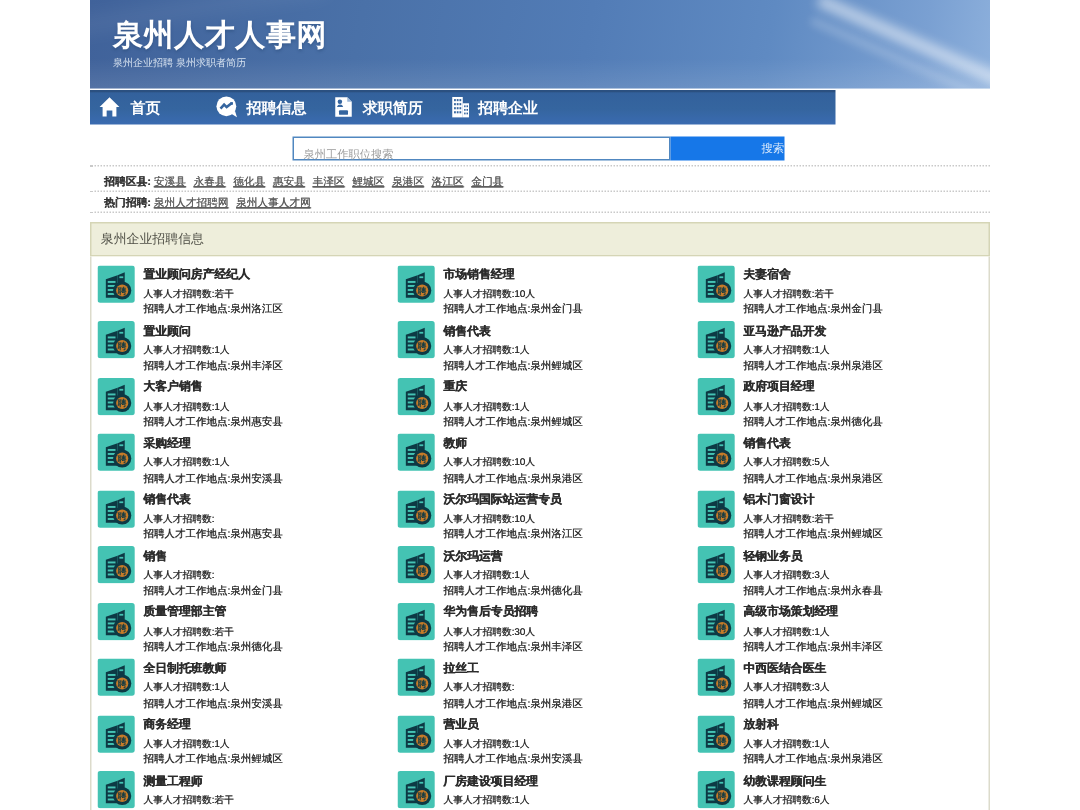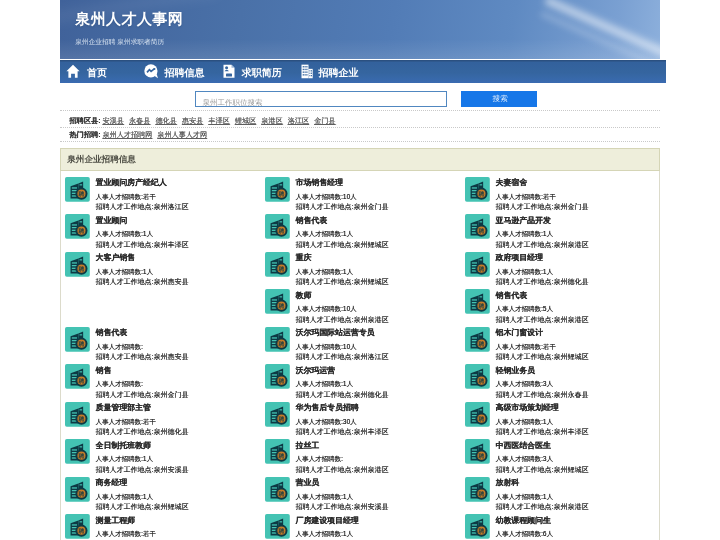--- a/index.html
+++ b/index.html
@@ -8,48 +8,48 @@
 
 
 #sky { position:absolute; left:60px; top:0; width:599.5px; height:58.5px; overflow:hidden;
   background:linear-gradient(100deg,#40629a 0%,#4a71a8 30%,#527cb6 55%,#5f8ac2 75%,#7aa0d2 92%,#8db0dc 100%); }
 .streak { position:absolute; background:linear-gradient(180deg,rgba(255,255,255,0),rgba(255,255,255,0.8),rgba(255,255,255,0)); filter:blur(3px); }
 #st1 { left:486px; top:-6px; width:155px; height:12px; transform:rotate(24deg); transform-origin:left center; opacity:.95; filter:blur(3.5px); }
 #st2 { left:481px; top:10px; width:150px; height:7px; transform:rotate(24deg); transform-origin:left center; opacity:.4; }
 #st3 { left:-40px; top:0px; width:200px; height:14px; transform:rotate(-9deg); opacity:.12; filter:blur(6px); }
 #hz { position:absolute; left:0; bottom:0; width:100%; height:20px;
   background:linear-gradient(180deg,rgba(255,255,255,0),rgba(255,255,255,0.1)); }
-#t1 { position:absolute; left:15.3px; top:10.3px; font-size:15px; font-weight:bold; color:#fff;
+#t1 { position:absolute; left:15.3px; top:10.3px; font-size:20px; font-weight:bold; color:#fff;
   letter-spacing:0.4px; text-shadow:0 1px 2px rgba(30,60,100,.35); }
 #t2 { position:absolute; left:15.3px; top:37.8px; font-size:6.7px; color:rgba(235,242,250,.88); }
 
 
-#nav { position:absolute; left:60px; top:60.2px; width:606px; height:22.8px;
+#nav { position:absolute; left:60px; top:60.2px; width:497px; height:22.8px;
   background:linear-gradient(180deg,#2b5080 0,#2b5080 1px,#33619c 2px,#35659f 55%,#3a6bb1 100%); }
 .ni { position:absolute; top:4.3px; height:16px; }
 .ni svg { top:0.8px; height:14.5px; }
 .nt { position:absolute; top:2.5px; font-size:10px; font-weight:bold; color:#fff; white-space:nowrap; line-height:12px; }
 
 
 #inp { position:absolute; left:195.4px; top:90.7px; width:251.6px; height:16px;
   border:1px solid #5087c0; background:#fff; }
 #ph { position:absolute; left:6px; top:6px; font-size:7.5px; color:#9a9a9a; }
 #btn { position:absolute; left:447px; top:90.7px; width:75.8px; height:16.4px; background:#1677e8;
-  color:#ddebfc; font-size:7.6px; text-align:center; line-height:16.4px; text-indent:2.5px;margin-left:14px; }
+  color:#ddebfc; font-size:7.6px; text-align:right; line-height:16.4px; text-indent:2.5px; }
 
 
 .dot { position:absolute; left:60px; width:599.5px; height:0; border-top:1px dotted #c9c9c9; }
 .lr { position:absolute; left:69.4px; white-space:nowrap; font-size:7.1px; color:#5e5e5e; text-shadow:0.2px 0 0 #5e5e5e; }
 .lr b { color:#333; font-size:7.2px; }
 .lr span { margin-right:3.2px;text-decoration:underline; }
 
 
 #bx { position:absolute; left:60px; top:147.7px; width:599.5px; height:22.9px;
   background:#eeeedb; border:1px solid #d5d5b6; }
-#bx div { position:absolute; left:6.2px; top:4.9px; font-size:8.6px; font-weight:bold; color:#4f4f46; }
+#bx div { position:absolute; left:6.2px; top:4.9px; font-size:8.6px; font-weight:normal; color:#4f4f46; }
 #body { position:absolute; left:60px; top:170.6px; width:599.5px; height:369.4px;
   background:#fff; border-left:1px solid #dcdbcb; border-right:1px solid #dcdbcb; }
 
 
 .it { position:absolute; width:200px; height:37.5px; }
 .ic { position:absolute; left:5.3px; top:-0.6px; width:24.8px; height:24.8px; }
 .tt { position:absolute; left:35.5px; top:0.8px; font-size:7.9px; font-weight:bold; color:#2c2c2c;
   line-height:10px; white-space:nowrap; text-shadow:0.3px 0 0 #2c2c2c; }
 .l2 { position:absolute; left:35.5px; top:15.2px; font-size:6.5px; color:#303030; line-height:7px; white-space:nowrap; text-shadow:0.25px 0 0 #303030; }
 .l3 { position:absolute; left:35.5px; top:25.8px; font-size:7px; color:#303030; line-height:7.6px; white-space:nowrap; text-shadow:0.25px 0 0 #303030; }
@@ -178,20 +178,38 @@
         <path d="M13.5 6.6 L18.3 4.6 V12.5 H13.5 Z" fill="#0d3944"></path>
         <rect x="14.7" y="7.3" width="2.6" height="1.2" fill="#44c3b3"></rect>
         <circle cx="16.6" cy="16.8" r="6.1" fill="#0d3944"></circle>
         <circle cx="16.6" cy="16.8" r="4.1" fill="#c67b28"></circle>
         <text x="16.6" y="18.9" font-size="5.8" text-anchor="middle" font-weight="bold" fill="#0d3944">聘</text>
       </svg>
       <div class="tt">大客户销售</div>
       <div class="l2">人事人才招聘数:1人</div>
       <div class="l3">招聘人才工作地点:泉州惠安县</div>
     </div>
+<div class="it" style="left:60px;top:290.0px">
+      <svg class="ic" viewBox="0 0 25 25">
+        <rect width="25" height="25" rx="1.8" fill="#44c3b3"></rect>
+        <path d="M5.6 9.2 L13.5 6.6 V21.6 H5.6 Z" fill="#0d3944"></path>
+        <rect x="6.9" y="10.4" width="5.2" height="1.3" fill="#44c3b3"></rect>
+        <rect x="6.9" y="13.1" width="5.2" height="1.3" fill="#44c3b3"></rect>
+        <rect x="6.9" y="15.8" width="5.2" height="1.3" fill="#44c3b3"></rect>
+        <rect x="6.9" y="18.5" width="5.2" height="1.3" fill="#44c3b3"></rect>
+        <path d="M13.5 6.6 L18.3 4.6 V12.5 H13.5 Z" fill="#0d3944"></path>
+        <rect x="14.7" y="7.3" width="2.6" height="1.2" fill="#44c3b3"></rect>
+        <circle cx="16.6" cy="16.8" r="6.1" fill="#0d3944"></circle>
+        <circle cx="16.6" cy="16.8" r="4.1" fill="#c67b28"></circle>
+        <text x="16.6" y="18.9" font-size="5.8" text-anchor="middle" font-weight="bold" fill="#0d3944">聘</text>
+      </svg>
+      <div class="tt">采购经理</div>
+      <div class="l2">人事人才招聘数:1人</div>
+      <div class="l3">招聘人才工作地点:泉州安溪县</div>
+    </div>
 <div class="it" style="left:60px;top:327.5px">
       <svg class="ic" viewBox="0 0 25 25">
         <rect width="25" height="25" rx="1.8" fill="#44c3b3"></rect>
         <path d="M5.6 9.2 L13.5 6.6 V21.6 H5.6 Z" fill="#0d3944"></path>
         <rect x="6.9" y="10.4" width="5.2" height="1.3" fill="#44c3b3"></rect>
         <rect x="6.9" y="13.1" width="5.2" height="1.3" fill="#44c3b3"></rect>
         <rect x="6.9" y="15.8" width="5.2" height="1.3" fill="#44c3b3"></rect>
         <rect x="6.9" y="18.5" width="5.2" height="1.3" fill="#44c3b3"></rect>
         <path d="M13.5 6.6 L18.3 4.6 V12.5 H13.5 Z" fill="#0d3944"></path>
         <rect x="14.7" y="7.3" width="2.6" height="1.2" fill="#44c3b3"></rect>

